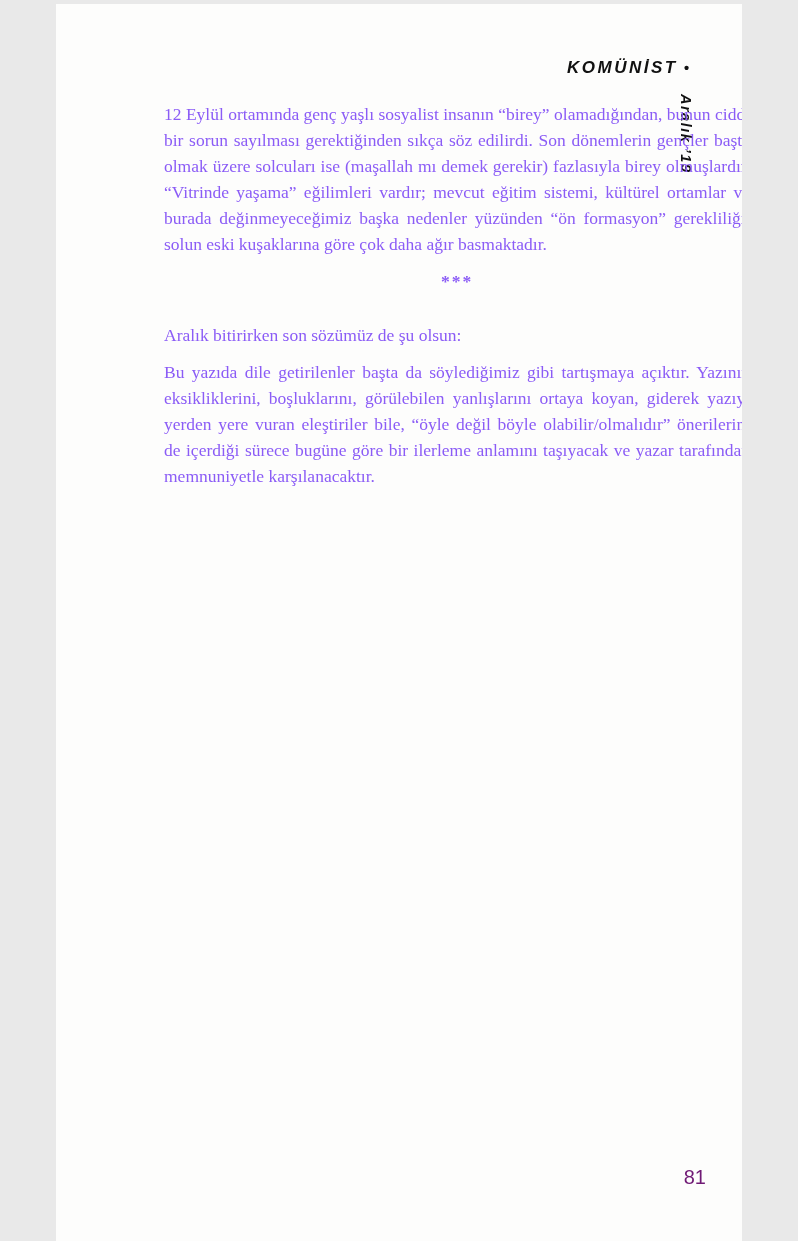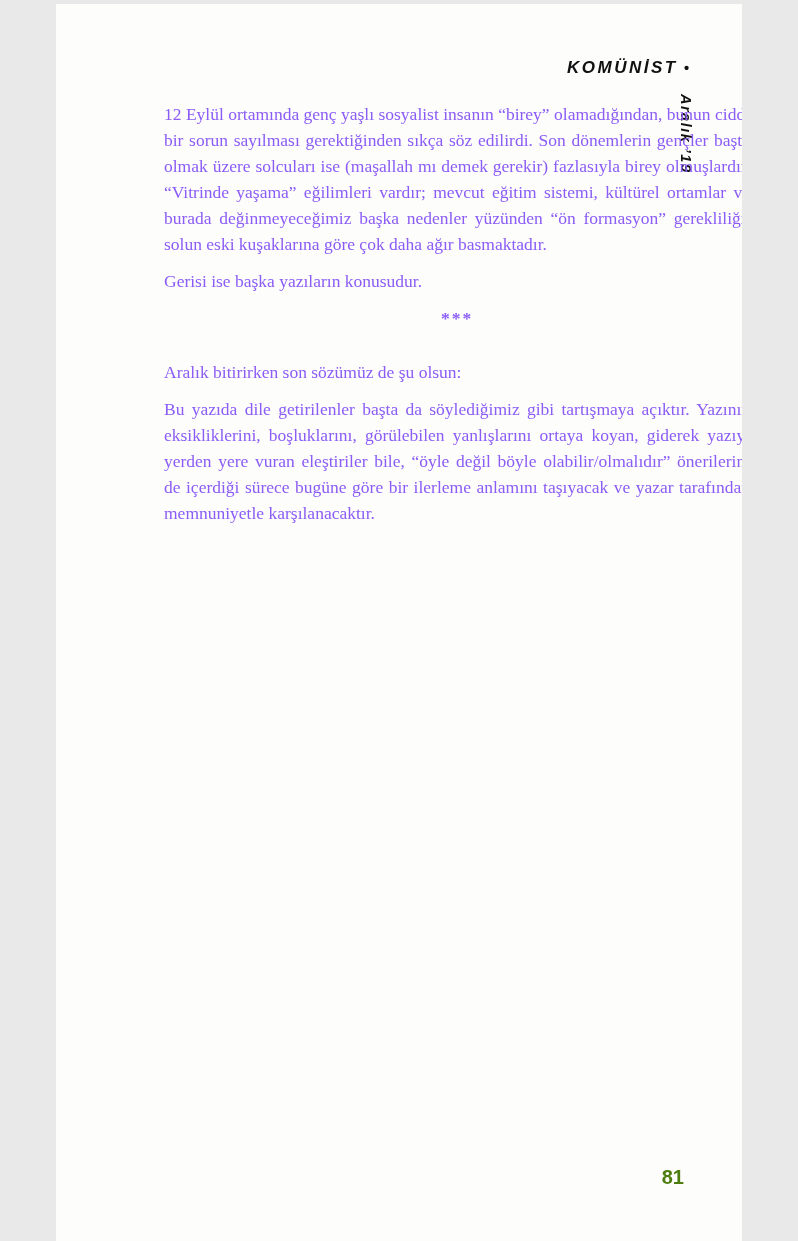--- a/index.html
+++ b/index.html
@@ -60,42 +60,41 @@
     text-align: justify;
   }
   .body-text p.separator {
     text-align: center;
     font-weight: bold;
     letter-spacing: 2px;
     margin: 6px 0 28px 0;
   }
   .page-number {
     position: absolute;
-    right: 58px;
+    right: 36px;
     bottom: 56px;
     font-family: "Liberation Sans", sans-serif;
-    font-weight: bold;
+    font-weight: normal;
     font-size: 20px;
-    color: #4d7c0f;
+    color: #701a75;
   }
 </style>
 </head>
 <body>
 
 <div class="page">
 
   <header class="masthead">
     <span>KOMÜNİST</span><span class="bullet">•</span>
   </header>
 
   <div class="issue">Aralık ’19</div>
 
   <main class="body-text">
     <p>12 Eylül ortamında genç yaşlı sosyalist insanın “birey” olamadığından, bunun ciddi bir sorun sayılması gerektiğinden sıkça söz edilirdi. Son dönemlerin gençler başta olmak üzere solcuları ise (maşallah mı demek gerekir) fazlasıyla birey olmuşlardır. “Vitrinde yaşama” eğilimleri vardır; mevcut eğitim sistemi, kültürel ortamlar ve burada değinmeyeceğimiz başka nedenler yüzünden “ön formasyon” gerekliliği, solun eski kuşaklarına göre çok daha ağır basmaktadır.</p>
-    <p>Gerisi ise başka yazıların konusudur.</p>
     <p class="separator">***</p>
     <p>Aralık bitirirken son sözümüz de şu olsun:</p>
     <p>Bu yazıda dile getirilenler başta da söylediğimiz gibi tartışmaya açıktır. Yazının eksikliklerini, boşluklarını, görülebilen yanlışlarını ortaya koyan, giderek yazıyı yerden yere vuran eleştiriler bile, “öyle değil böyle olabilir/olmalıdır” önerilerini de içerdiği sürece bugüne göre bir ilerleme anlamını taşıyacak ve yazar tarafından memnuniyetle karşılanacaktır.</p>
   </main>
 
   <div class="page-number">81</div>
 
 </div>
 
 </body></html>

